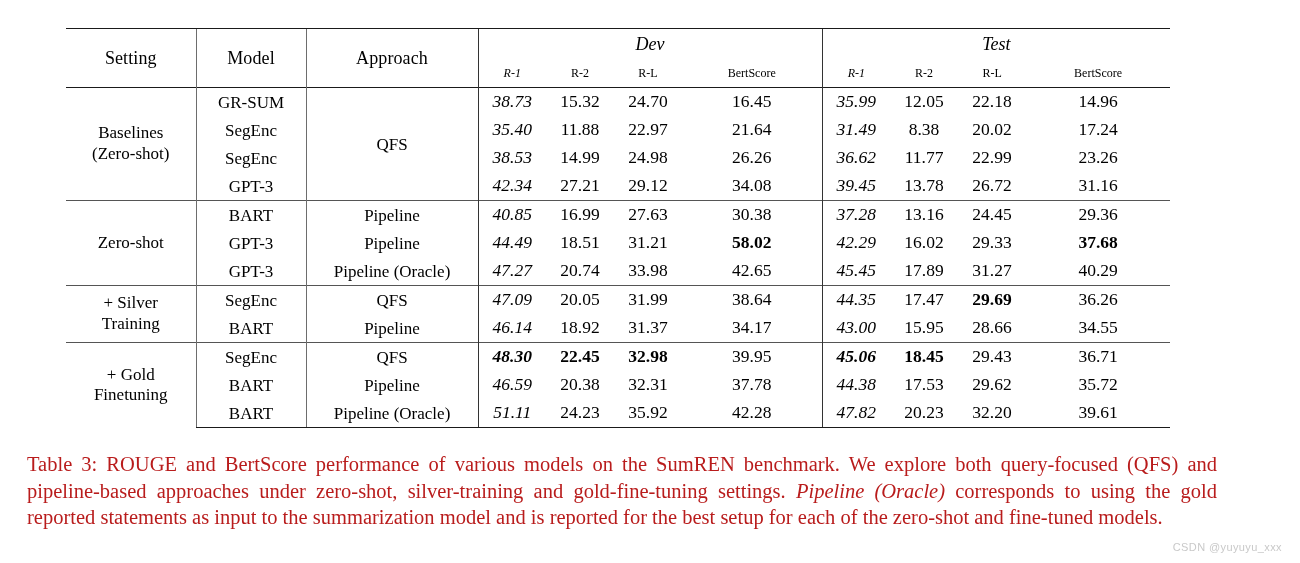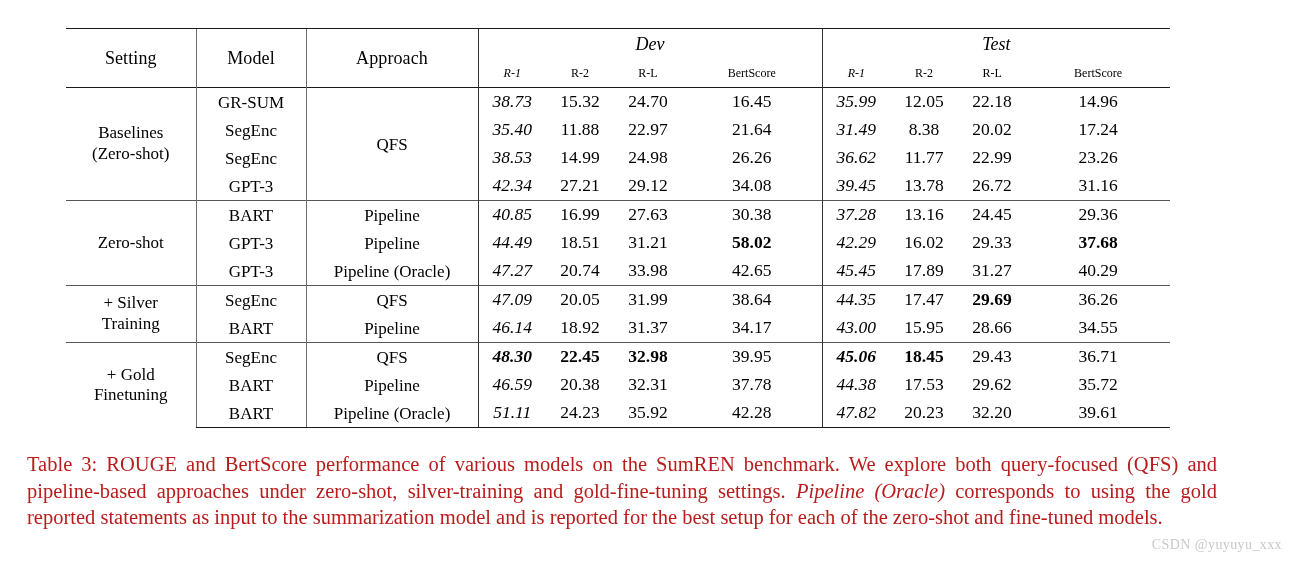--- a/index.html
+++ b/index.html
@@ -113,22 +113,22 @@
     text-justify: inter-word;
     color: #b91c1c;
   }
   .caption i { font-style: italic; }
 
   
   .watermark {
     position: absolute;
     right: 18px;
     bottom: 10px;
-    font-family: Liberation Serif, serif;
-    font-size: 14px;
+    font-family: Liberation Sans, sans-serif;
+    font-size: 11px;
     color: #c9c9c9;
     letter-spacing: 0.4px;
     white-space: nowrap;
   }
 </style>
 </head>
 <body>
 
 <div class="page">
 

